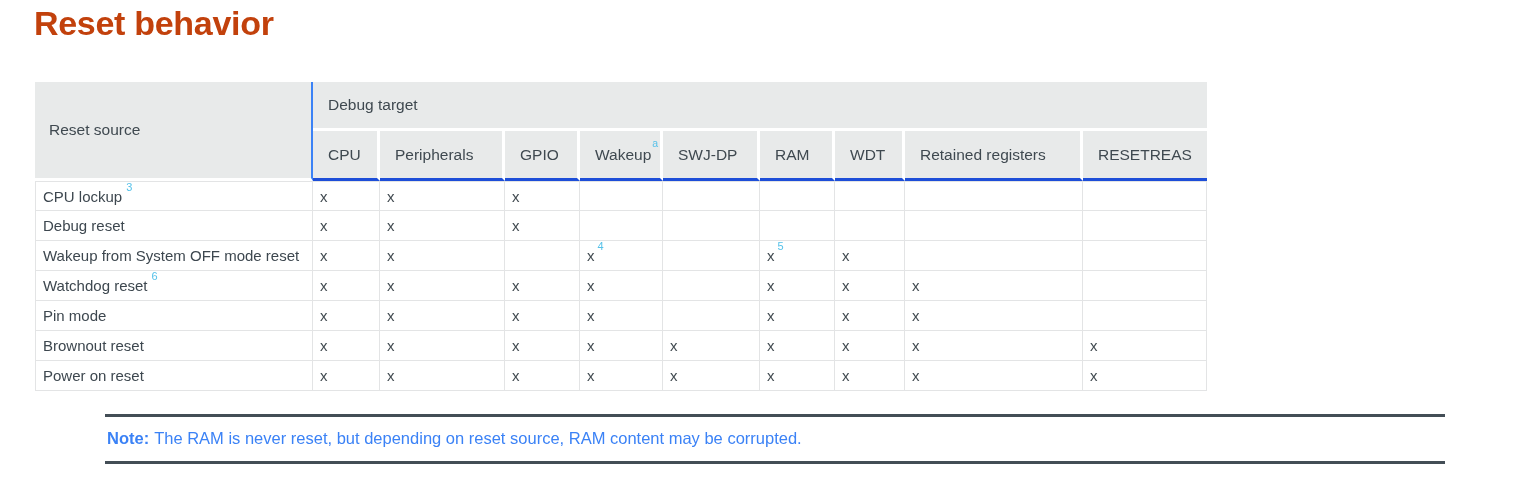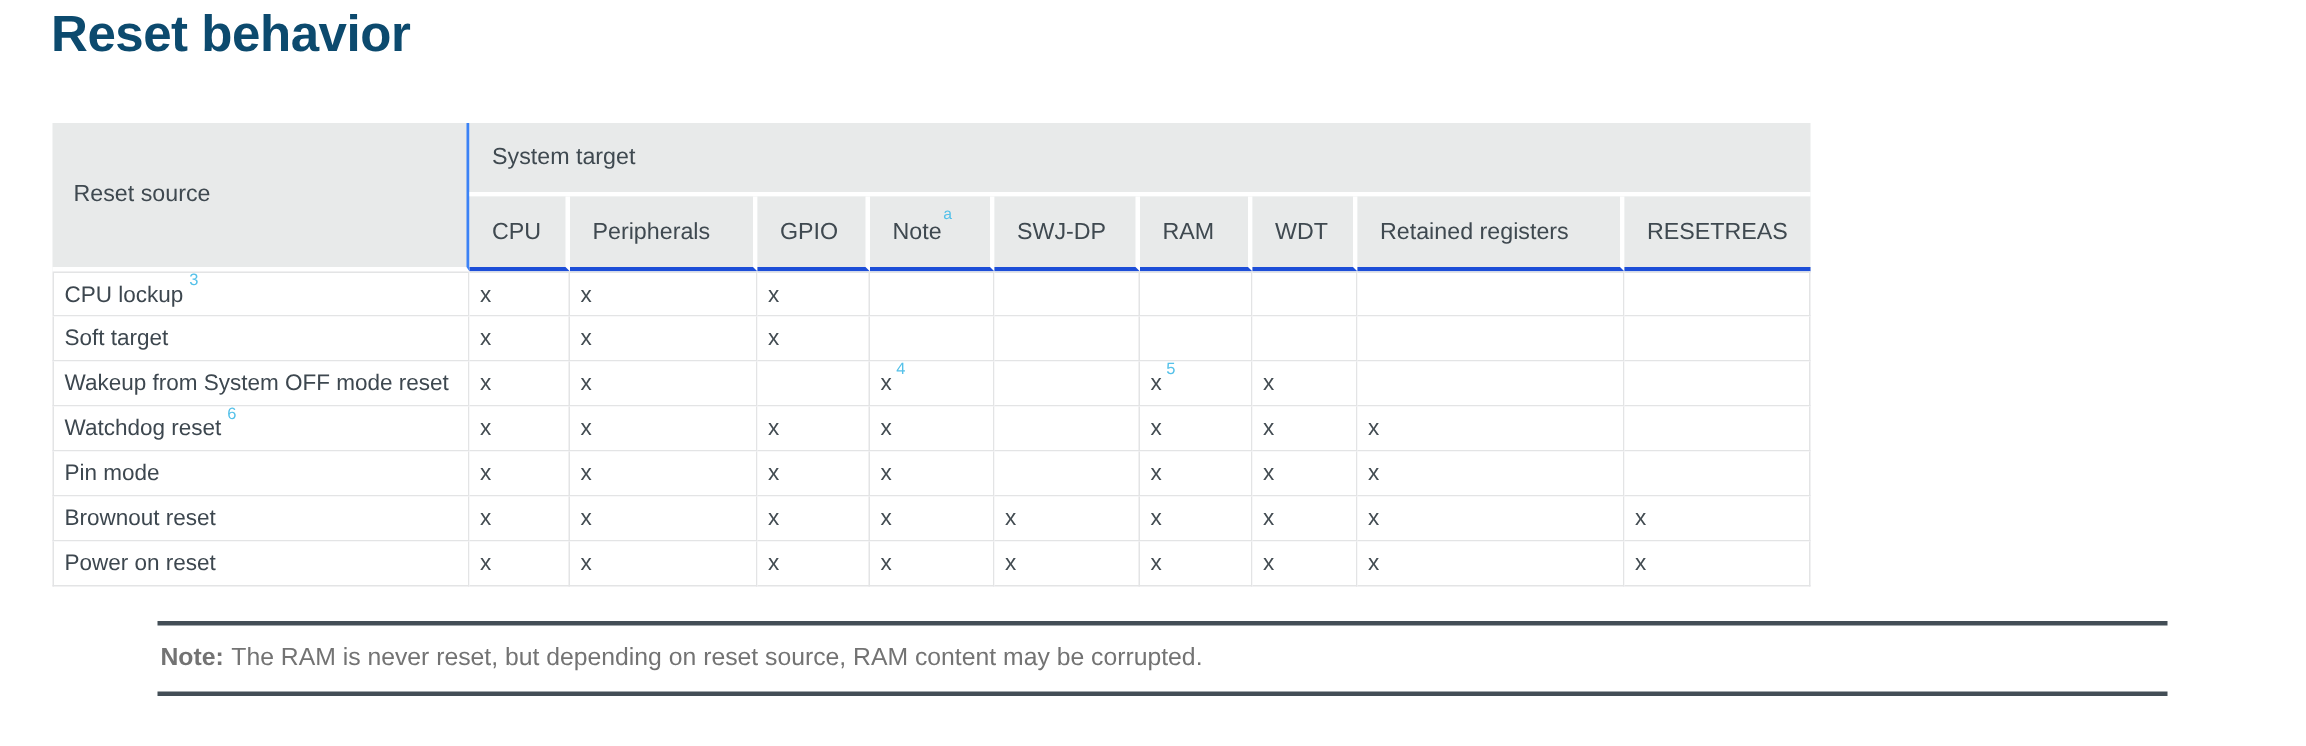--- a/index.html
+++ b/index.html
@@ -3,21 +3,21 @@
 <meta charset="utf-8">
 <style>
   * { margin:0; padding:0; box-sizing:border-box; }
   html,body { background:#ffffff; }
   body {
     width:1537px; height:497px; position:relative; overflow:hidden;
     font-family:"Liberation Sans", sans-serif;
   }
   .page-title {
     position:absolute; left:34px; top:4px;
-    font-size:34px; font-weight:700; color:#0c4a6e; letter-spacing:-0.3px;
+    font-size:34px; font-weight:700; color:#c2410c; letter-spacing:-0.3px;
   }
   table.reset-table {
     position:absolute; left:35px; top:82px;
     width:1172px; border-collapse:separate; border-spacing:0; table-layout:fixed;
     font-size:15px; color:#3d474f;
   }
   th {
     background:#e8eaea; font-weight:400; text-align:left;
     color:#3f4950; font-size:15.5px; vertical-align:middle;
   }
@@ -36,21 +36,21 @@
   sup.fn {
     color:#55c1e9; font-size:11px; line-height:0;
     position:relative; top:-5px; margin-left:4px; cursor:pointer;
   }
   sup.fn.cell-fn { margin-left:3px; }
   sup.fn.hdr-fn { margin-left:1px; font-size:10.5px; top:-6px; }
   .note-box {
     position:absolute; left:105px; top:414px; width:1340px;
     border-top:3px solid #434e56; border-bottom:3px solid #434e56;
     padding:12px 0 13px 2px;
-    font-size:16.5px; color:#737373;
+    font-size:16.5px; color:#3b82f6;
   }
   .note-label { font-weight:700; margin-right:5px; }
 </style>
 </head>
 <body>
 
 <h1 class="page-title">Reset behavior</h1>
 
 <table class="reset-table">
   <colgroup>
@@ -61,27 +61,27 @@
       <col style="width:83px">
     <col style="width:97px">
       <col style="width:75px">
       <col style="width:70px">
       <col style="width:178px">
       <col style="width:124px">
   </colgroup>
   <thead>
     <tr>
       <th rowspan="2" class="corner-th"><span>Reset source</span></th>
-      <th colspan="9" class="group-th"><span>System target</span></th>
+      <th colspan="9" class="group-th"><span>Debug target</span></th>
     </tr>
     <tr class="subhead">
       <th><span>CPU</span></th>
       <th><span>Peripherals</span></th>
       <th><span>GPIO</span></th>
-      <th><span>Note</span><sup class="fn hdr-fn">a</sup></th>
+      <th><span>Wakeup</span><sup class="fn hdr-fn">a</sup></th>
       <th><span>SWJ-DP</span></th>
       <th><span>RAM</span></th>
       <th><span>WDT</span></th>
       <th><span>Retained registers</span></th>
       <th class="last"><span>RESETREAS</span></th>
     </tr>
   </thead>
   <tbody>
     <tr>
       <td class="src-td"><span>CPU lockup</span><sup class="fn">3</sup></td>
@@ -89,21 +89,21 @@
       <td><span>x</span></td>
       <td><span>x</span></td>
       <td><span></span></td>
       <td><span></span></td>
       <td><span></span></td>
       <td><span></span></td>
       <td><span></span></td>
       <td><span></span></td>
     </tr>
     <tr>
-      <td class="src-td"><span>Soft target</span></td>
+      <td class="src-td"><span>Debug reset</span></td>
       <td><span>x</span></td>
       <td><span>x</span></td>
       <td><span>x</span></td>
       <td><span></span></td>
       <td><span></span></td>
       <td><span></span></td>
       <td><span></span></td>
       <td><span></span></td>
       <td><span></span></td>
     </tr>

